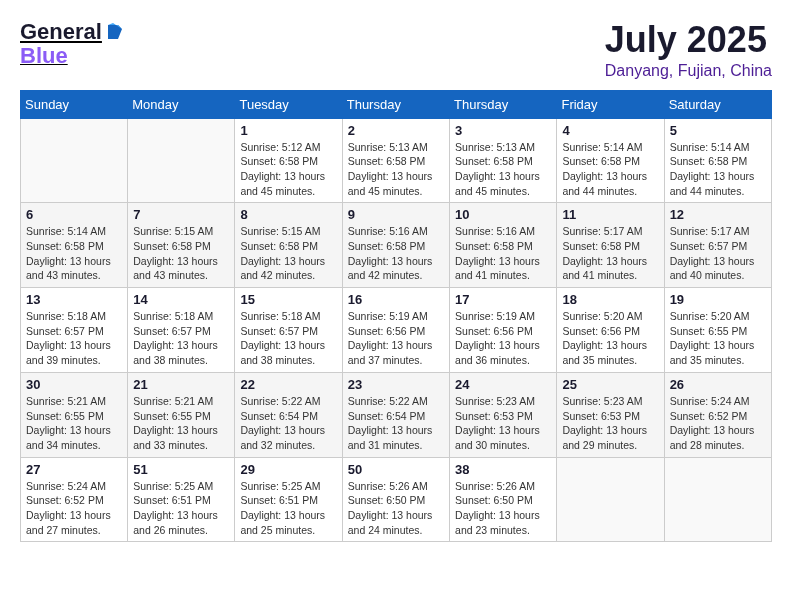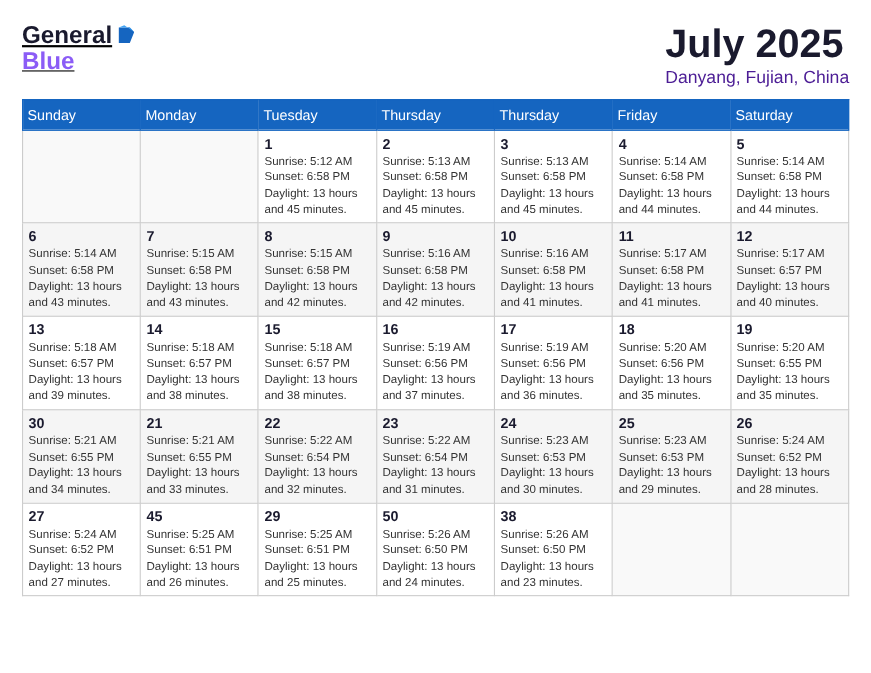--- a/index.html
+++ b/index.html
@@ -292,21 +292,21 @@
         </td>
       </tr>
       <tr>
         <td>
           <div class="day-num">27</div>
           <div class="day-info" style="white-space: pre-line;">Sunrise: 5:24 AM
 Sunset: 6:52 PM
 Daylight: 13 hours and 27 minutes.</div>
         </td>
         <td>
-          <div class="day-num">45</div>
+          <div class="day-num">51</div>
           <div class="day-info" style="white-space: pre-line;">Sunrise: 5:25 AM
 Sunset: 6:51 PM
 Daylight: 13 hours and 26 minutes.</div>
         </td>
         <td>
           <div class="day-num">29</div>
           <div class="day-info" style="white-space: pre-line;">Sunrise: 5:25 AM
 Sunset: 6:51 PM
 Daylight: 13 hours and 25 minutes.</div>
         </td>

